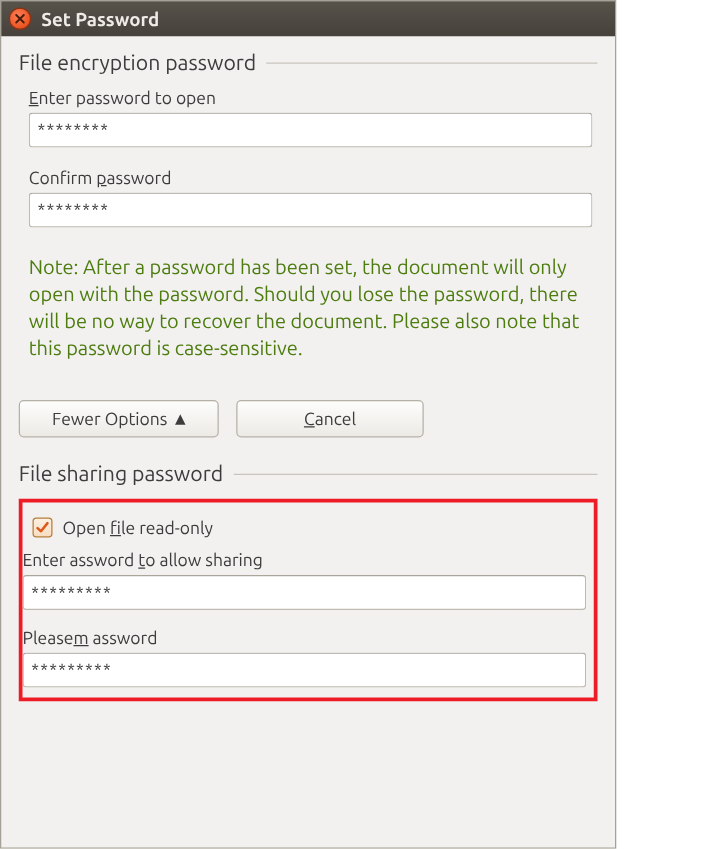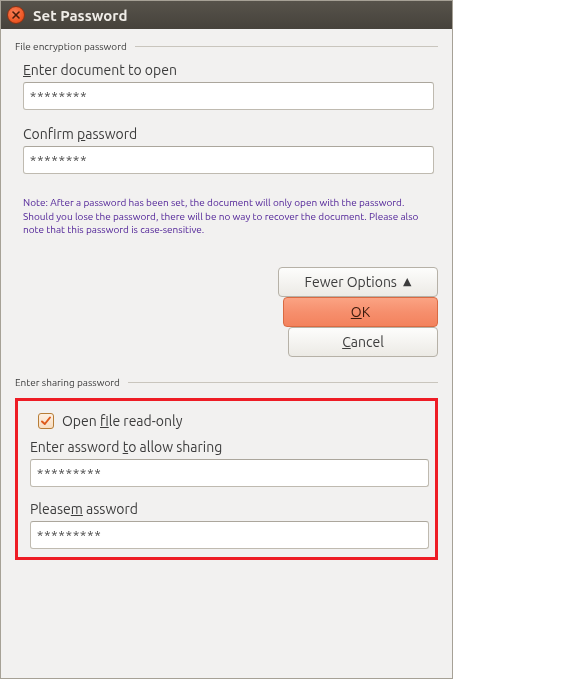--- a/index.html
+++ b/index.html
@@ -4,21 +4,21 @@
 <style>
   * { box-sizing: border-box; }
   html, body {
     margin: 0; padding: 0;
     font-family: "Ubuntu", "DejaVu Sans", "Liberation Sans", sans-serif;
     font-size: 14px;
     color: #3c3c3c;
     background: #fff;
   }
   .window {
-    width: 453px;
+    width: 493px;
     height: 679px;
     background: #f2f1f0;
     border: 1px solid #a6a196;
     display: flex;
     flex-direction: column;
   }
   .titlebar {
     height: 28px;
     background: linear-gradient(to bottom, #57534b 0%, #46423b 100%);
     display: flex;
@@ -41,21 +41,21 @@
     cursor: pointer;
   }
   .close-btn svg { display:block; }
   .content {
     flex: 1;
     padding: 10px 14px 14px 14px;
     overflow: hidden;
   }
   .group-label {
     color: #3c3c3c;
-    font-size: 10px;
+    font-size: 17px;
     display: flex;
     align-items: center;
     margin: 2px 0 10px 0;
   }
   .group-label .line {
     flex: 1;
     height: 1px;
     background: #c9c5bd;
     margin-left: 8px;
   }
@@ -76,29 +76,29 @@
     letter-spacing: 1px;
     background: #ffffff;
     border: 1px solid #bfbab0;
     border-top-color: #aba69c;
     border-radius: 3px;
     outline: none;
     color: #3c3c3c;
   }
   .note {
     margin-top: 22px;
-    font-size: 10px;
+    font-size: 16px;
     line-height: 1.35;
-    color: #4c1d95;
+    color: #4d7c0f;
   }
   .button-row {
     margin-top: 30px;
     display: flex;
+    gap: 14px;
     align-items: flex-end;
-    flex-direction: column;
   }
   .btn {
     height: 30px;
     min-width: 150px;
     border-radius: 4px;
     border: 1px solid #b6b1a7;
     background: linear-gradient(to bottom, #fdfdfc 0%, #eceae5 100%);
     font-family: inherit;
     font-size: 14px;
     color: #3c3c3c;
@@ -117,21 +117,21 @@
   }
   .btn .up-caret {
     font-size: 11px;
     line-height: 1;
   }
   .sharing-section {
     margin-top: 20px;
   }
   .highlight-box {
     border: 3px solid #ee1c25;
-    padding: 10px 6px 8px 12px;
+    padding: 10px 6px 8px 0;
     margin-top: 2px;
   }
   .checkbox-row {
     display: flex;
     align-items: center;
     gap: 8px;
     margin: 2px 0 10px 8px;
   }
   .chk {
     width: 16px; height: 16px;
@@ -160,50 +160,47 @@
 
   <div class="content">
 
     <div class="group-label">
       <span>File encryption password</span>
       <span class="line"></span>
     </div>
 
     <div class="field-area">
       <div class="field-label">
-        <span class="underline">E</span><span>nter document to open</span>
+        <span class="underline">E</span><span>nter password to open</span>
       </div>
       <input type="text" value="********" style="">
 
       <div style="height:10px"></div>
 
       <div class="field-label">
         <span>Confirm </span><span class="underline">p</span><span>assword</span>
       </div>
       <input type="text" value="********" style="">
 
       <div class="note">Note: After a password has been set, the document will only open with the password. Should you lose the password, there will be no way to recover the document. Please also note that this password is case-sensitive.</div>
     </div>
 
     <div class="button-row">
       <button class="btn" style="min-width:160px">
         <span>Fewer Options</span>
         <span class="up-caret">▲</span>
       </button>
-      <button class="btn primary">
-        <span><span class="underline">O</span><span>K</span></span>
-      </button>
       <button class="btn">
         <span><span class="underline">C</span><span>ancel</span></span>
       </button>
     </div>
 
     <div class="sharing-section">
       <div class="group-label">
-        <span>Enter sharing password</span>
+        <span>File sharing password</span>
         <span class="line"></span>
       </div>
 
       <div class="highlight-box">
         <div class="checkbox-row">
           <div class="chk">
             <svg width="12" height="12" viewBox="0 0 12 12">
               <polyline points="2,6.5 4.8,9 10,2.5" fill="none" stroke="#dd5a1c" stroke-width="2" stroke-linecap="round" stroke-linejoin="round"></polyline>
             </svg>
           </div>

